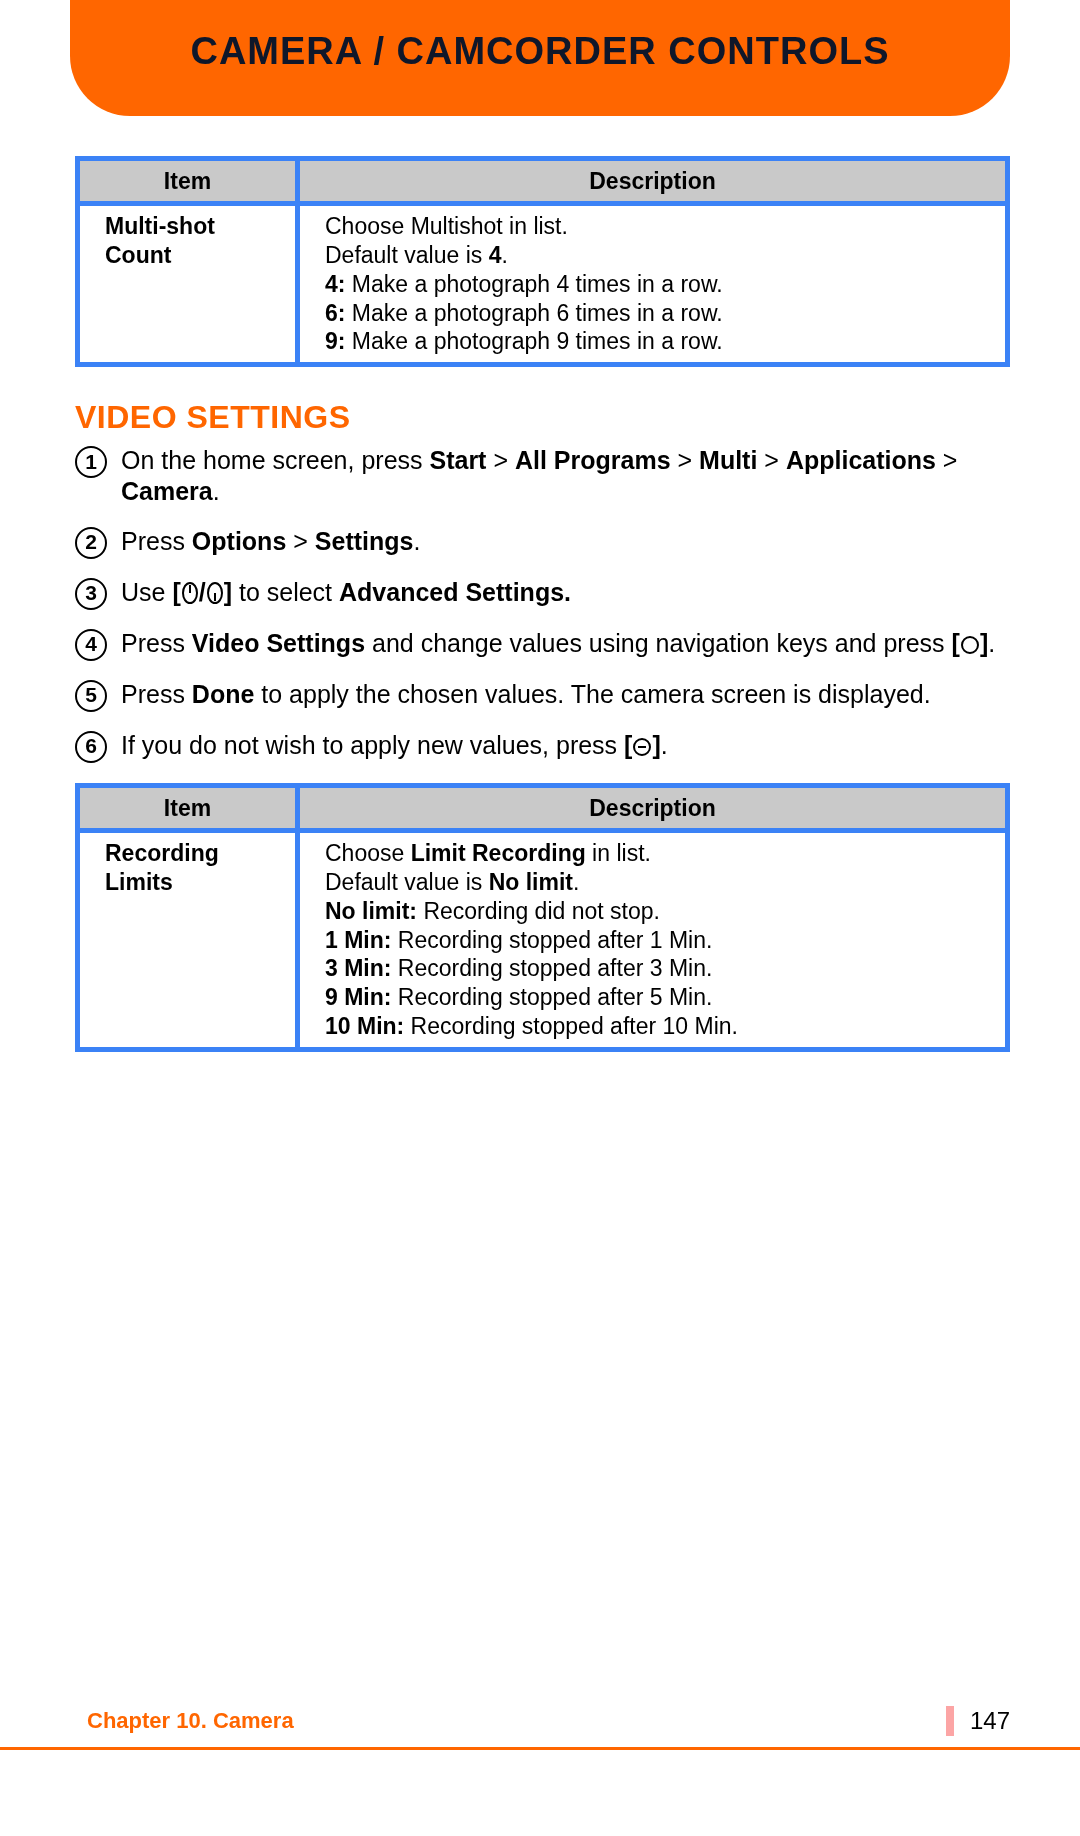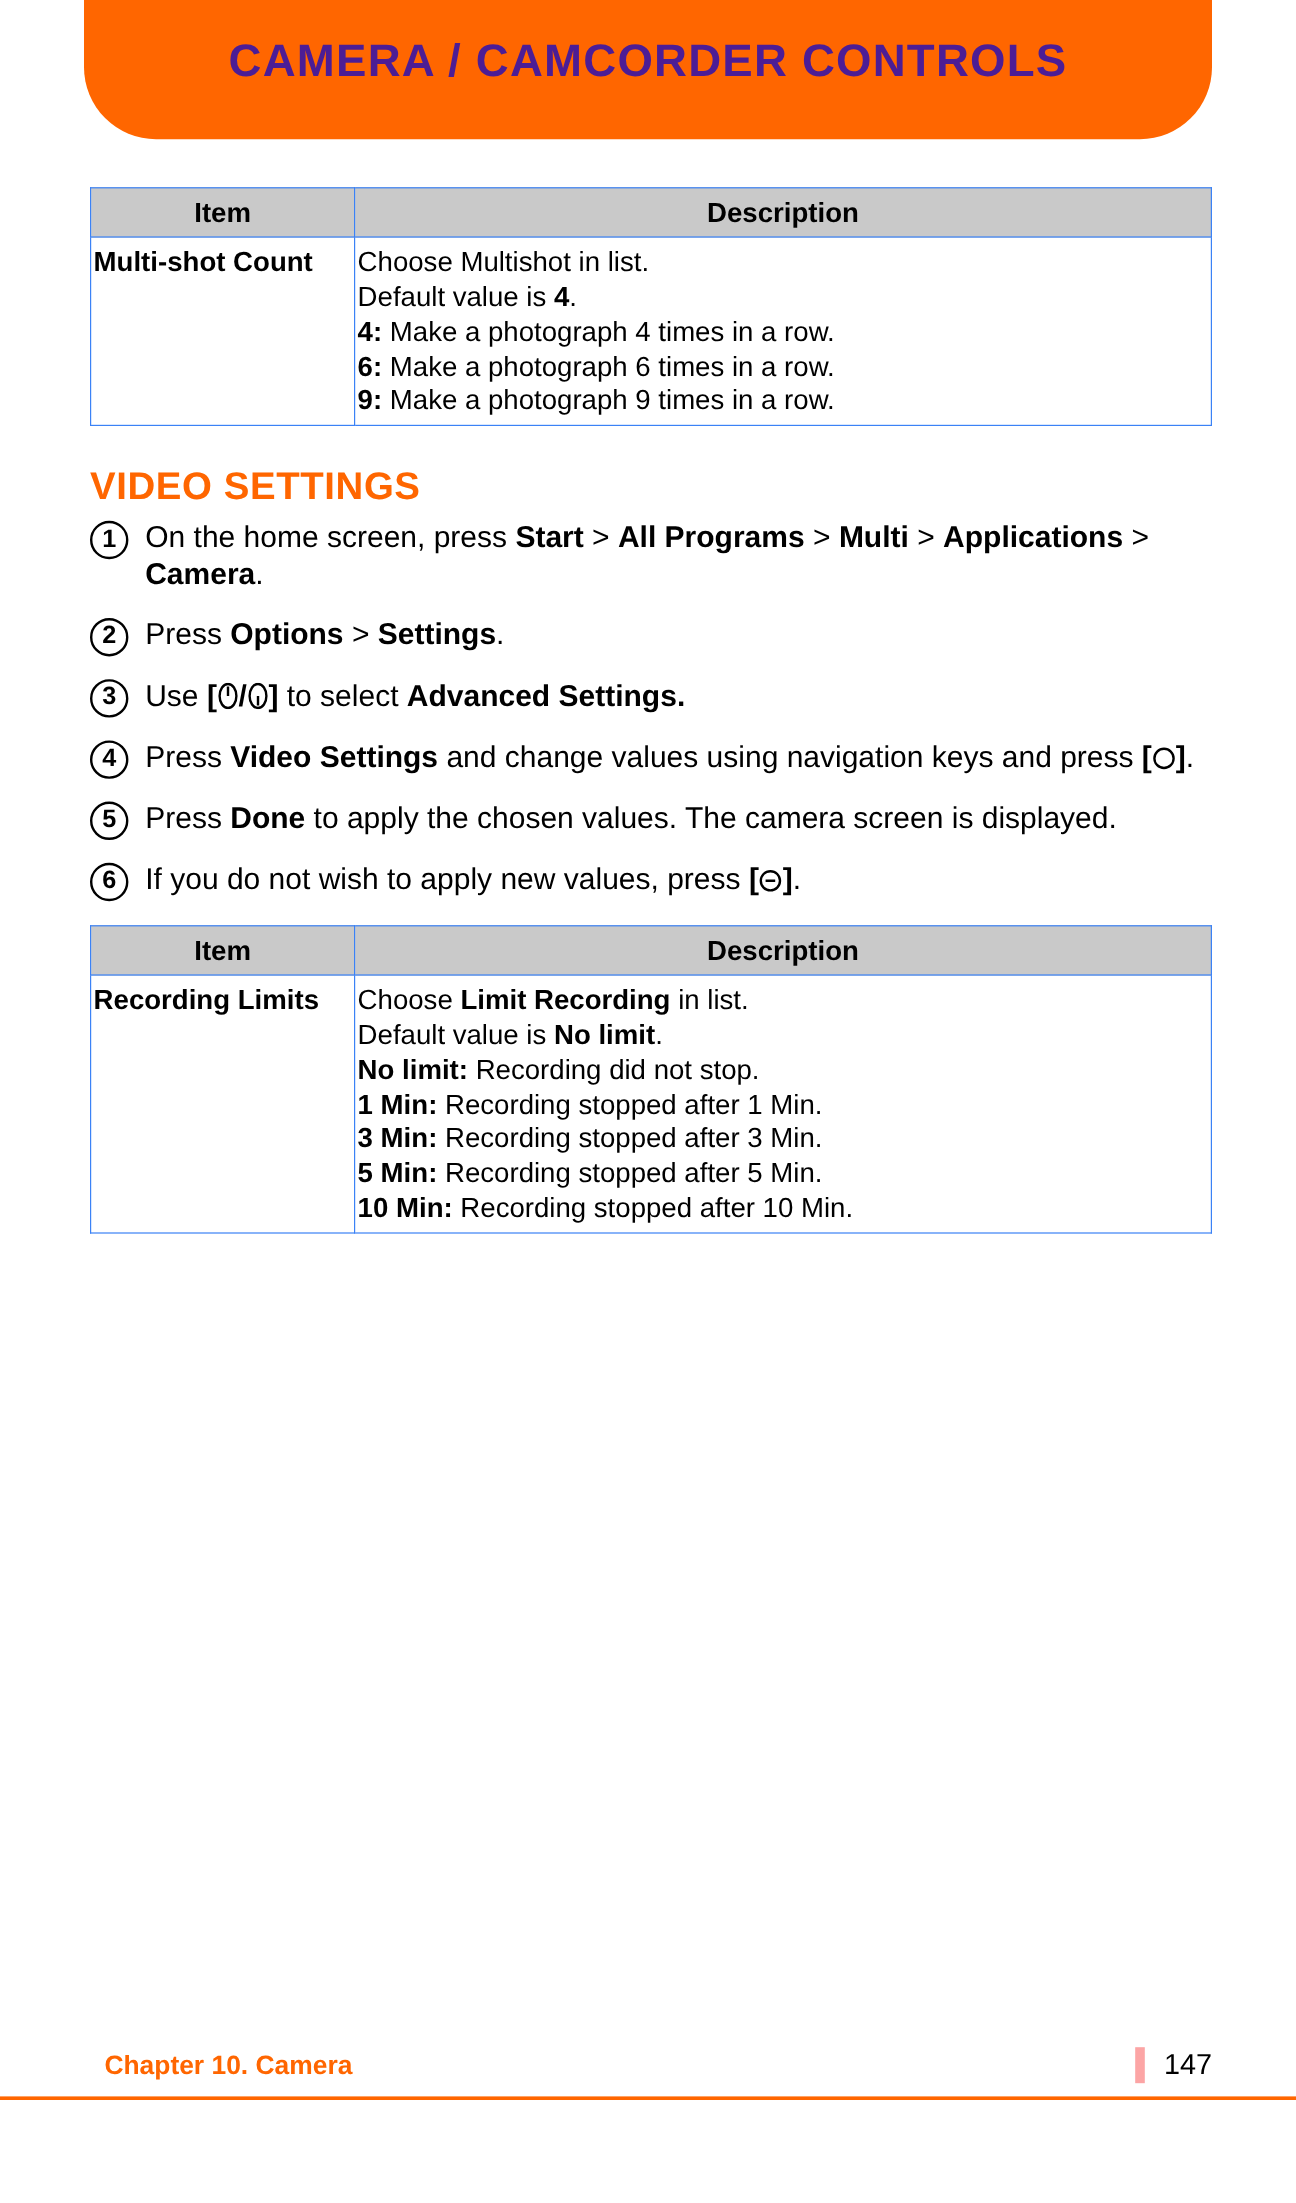--- a/index.html
+++ b/index.html
@@ -12,43 +12,43 @@
     background: #fff;
   }
   .page {
     width: 1080px;
     min-height: 1836px;
     position: relative;
     padding: 0;
   }
   .header-tab {
     background: #ff6600;
-    color: #4c1d95;
+    color: #0f172a;
     margin-left: 70px;
     margin-right: 70px;
     padding: 28px 20px 40px 20px;
     border-bottom-left-radius: 60px;
     border-bottom-right-radius: 60px;
     text-align: center;
     font-weight: bold;
     font-size: 38px;
     letter-spacing: 1px;
   }
   .content {
     padding: 40px 70px 0 75px;
   }
   table.ref {
     width: 100%;
     border-collapse: collapse;
     font-size: 23px;
     margin-bottom: 30px;
   }
   table.ref th, table.ref td {
-    border: 1px solid #3b82f6;
-    padding: 6px 2px;
+    border: 5px solid #3b82f6;
+    padding: 6px 25px;
     vertical-align: top;
     text-align: left;
   }
   table.ref th {
     background: #c9c9c9;
     font-weight: bold;
     text-align: center;
   }
   table.ref td.item {
     width: 220px;
@@ -191,21 +191,21 @@
     <table class="ref">
       <thead>
         <tr>
           <th>Item</th>
           <th>Description</th>
         </tr>
       </thead>
       <tbody>
           <tr>
           <td class="item">Recording Limits</td>
-          <td>Choose <b>Limit Recording</b> in list.<br>Default value is <b>No limit</b>.<br><b>No limit:</b> Recording did not stop.<br><b>1 Min:</b> Recording stopped after 1 Min.<br><b>3 Min:</b> Recording stopped after 3 Min.<br><b>5 Min:</b> Recording stopped after 5 Min.<br><b>10 Min:</b> Recording stopped after 10 Min.</td>
+          <td>Choose <b>Limit Recording</b> in list.<br>Default value is <b>No limit</b>.<br><b>No limit:</b> Recording did not stop.<br><b>1 Min:</b> Recording stopped after 1 Min.<br><b>3 Min:</b> Recording stopped after 3 Min.<br><b>9 Min:</b> Recording stopped after 5 Min.<br><b>10 Min:</b> Recording stopped after 10 Min.</td>
         </tr>
         </tbody>
     </table>
 
   </div>
 
   <div class="footer">
     <span class="chapter">Chapter 10. Camera</span>
     <span class="pagenum">147</span>
   </div>

